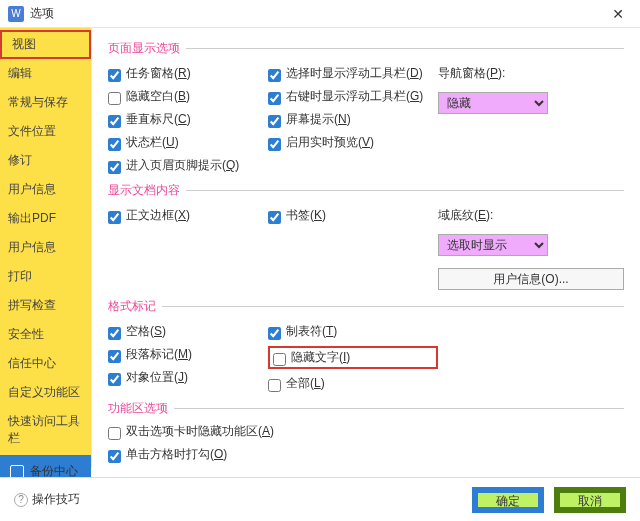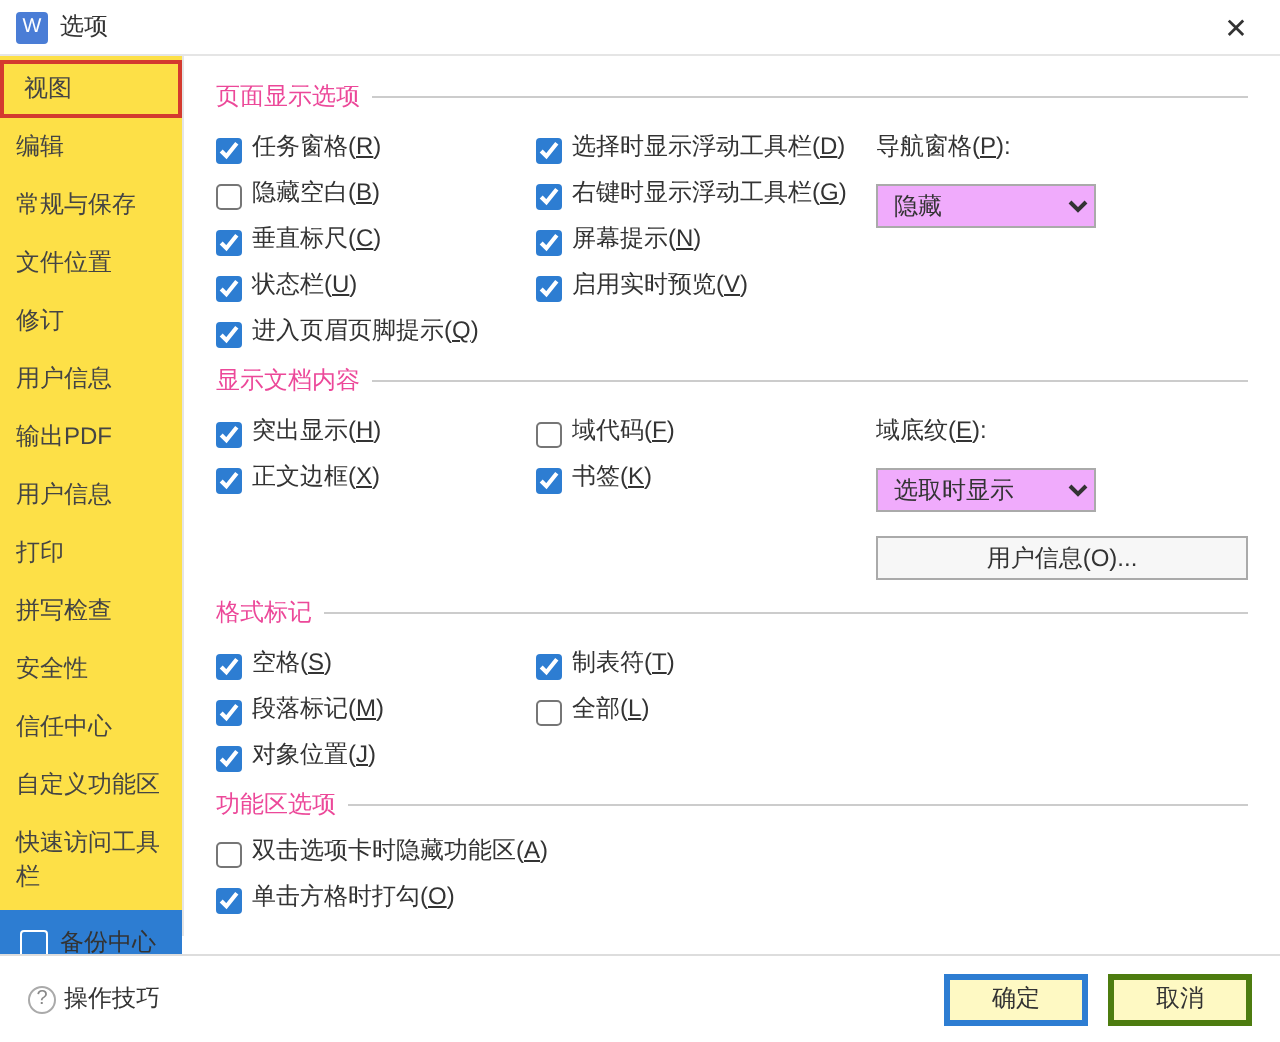--- a/index.html
+++ b/index.html
@@ -27,21 +27,21 @@
 input[type=checkbox]{width:13px;height:13px;accent-color:#2d7dd2;cursor:pointer}
 .u{text-decoration:underline}
 .hl-box{border:2px solid #d43a2f;padding:1px 3px;display:inline-flex}
 .sel-lbl{display:block;margin-bottom:4px}
 select{width:110px;height:22px;border:1px solid #aaa;background:#f0abfc;cursor:pointer;padding:0 4px}
 .btn-s{height:22px;padding:0 8px;border:1px solid #aaa;background:#f7f7f7;cursor:pointer;margin-top:6px}
 .footer{position:absolute;bottom:0;left:0;right:0;height:44px;border-top:1px solid #ddd;display:flex;align-items:center;padding:0 14px;background:#fff}
 .tip{display:flex;align-items:center;gap:4px;color:#888;cursor:pointer}
 .tip-ico{width:14px;height:14px;border:1px solid #aaa;border-radius:50%;display:flex;align-items:center;justify-content:center;font-size:10px;color:#888}
 .actions{margin-left:auto;display:flex;gap:10px}
-.btn{width:72px;height:26px;border:3px solid #4d7c0f;background:#fef9c3;cursor:pointer}
+.btn{width:72px;height:26px;border:6px solid #4d7c0f;background:#bef264;cursor:pointer}
 .btn.primary{border-color:#2d7dd2}
 </style>
 </head>
 <body>
 
 <div class="titlebar">
   <div class="app-icon">W</div>
   <div class="title">选项</div>
   <div class="close">✕</div>
 </div>
@@ -121,32 +121,24 @@
         </div>
       </div>
     </fieldset>
 
     <fieldset>
       <legend>显示文档内容</legend>
       <div class="row">
         <div class="col c1" id="doc-c1">
             <label class="cb">
               <input type="checkbox" checked="" style="">
-              <span>突出显示(<span class="u">H</span>)</span>
-            </label>
-            <label class="cb">
-              <input type="checkbox" checked="" style="">
               <span>正文边框(<span class="u">X</span>)</span>
             </label>
           </div>
         <div class="col c2" id="doc-c2">
-            <label class="cb">
-              <input type="checkbox" style="">
-              <span>域代码(<span class="u">F</span>)</span>
-            </label>
             <label class="cb">
               <input type="checkbox" checked="" style="">
               <span>书签(<span class="u">K</span>)</span>
             </label>
           </div>
         <div class="col c3">
           <span class="sel-lbl"><span>域底纹</span>(<span class="u">E</span>):</span>
           <select><option>选取时显示</option></select>
           <button class="btn-s">用户信息(O)...</button>
         </div>
@@ -168,20 +160,26 @@
             <label class="cb">
               <input type="checkbox" checked="" style="">
               <span>对象位置(<span class="u">J</span>)</span>
             </label>
           </div>
         <div class="col c2" id="mk-c2">
             <label class="cb">
               <input type="checkbox" checked="" style="">
               <span>制表符(<span class="u">T</span>)</span>
             </label>
+            <span class="hl-box">
+              <label class="cb">
+                <input type="checkbox" style="">
+                <span>隐藏文字(<span class="u">I</span>)</span>
+              </label>
+            </span>
             <label class="cb">
               <input type="checkbox" style="">
               <span>全部(<span class="u">L</span>)</span>
             </label>
           </div>
       </div>
     </fieldset>
 
     <fieldset>
       <legend>功能区选项</legend>

